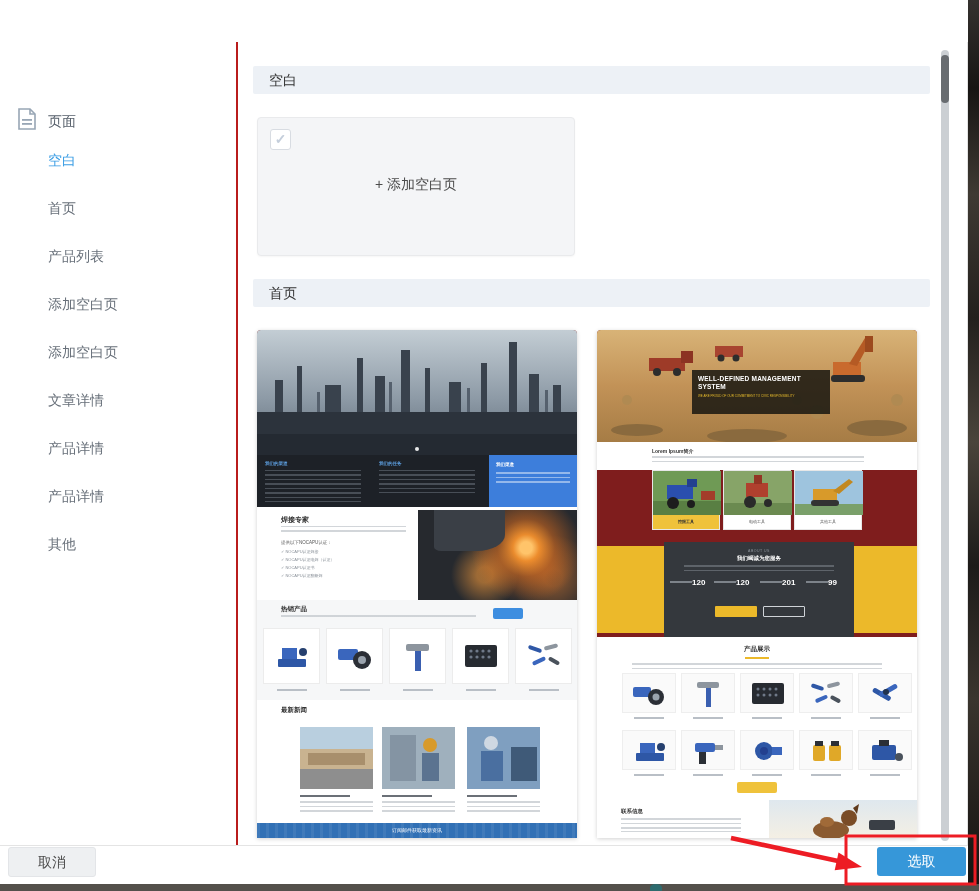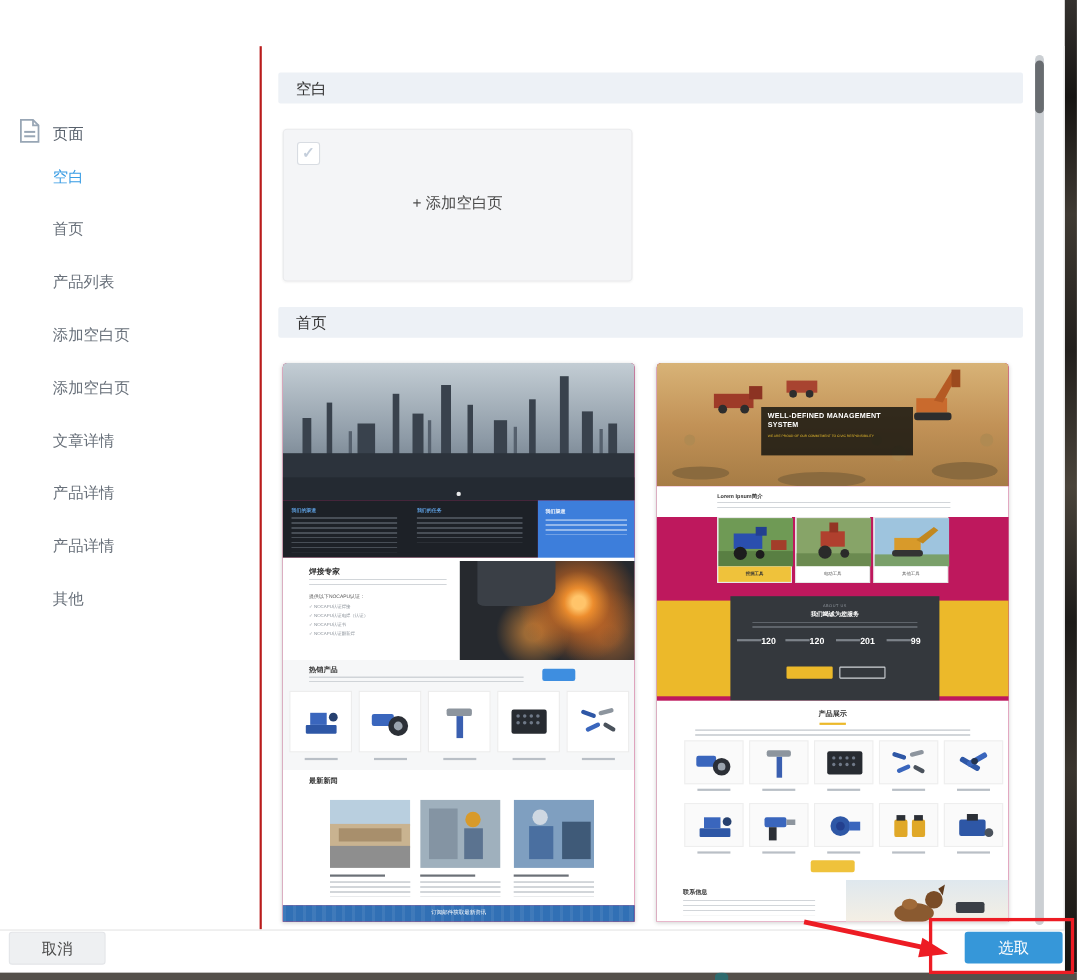--- a/index.html
+++ b/index.html
@@ -27,21 +27,21 @@
   .side-item.active { color:#3a9de4; }
 
   
   .sec-bar { position:absolute; left:253px; width:677px; height:28px; background:#edf1f6; border-radius:2px; }
   .sec-bar span { position:absolute; left:16px; top:6px; font-size:14px; color:#333; }
   .blank-card { left:257px; top:117px; width:318px; height:139px; background:#f4f5f7; border:1px solid #e9eaec; border-radius:4px; box-shadow:0 1px 2px rgba(0,0,0,.04); cursor:pointer; }
   .blank-check { position:absolute; left:12px; top:11px; width:21px; height:21px; background:#fff; border:1px solid #d8dce2; border-radius:3px; color:#c4cedb; font-size:14px; font-weight:bold; line-height:19px; text-align:center; }
   .blank-label { position:absolute; left:0; top:58px; width:100%; text-align:center; font-size:14px; color:#4b4b4b; }
 
   
-  .thumb { position:absolute; top:330px; width:320px; height:508px; background:#be185d; border-radius:4px 4px 0 0; overflow:hidden; box-shadow:0 1px 4px rgba(0,0,0,.18); cursor:pointer; }
+  .thumb { position:absolute; top:330px; width:320px; height:508px; background:#7f1d1d; border-radius:4px 4px 0 0; overflow:hidden; box-shadow:0 1px 4px rgba(0,0,0,.18); cursor:pointer; }
   .t1 { left:257px; } .t2 { left:597px; }
   .thumb * { position:absolute; }
 
   
   .para { background-image:repeating-linear-gradient(180deg, currentColor 0 1.5px, transparent 1.5px 4.5px); opacity:.75; }
   .cap { height:2px; background:#b9bfc6; }
 
   
   .t1-dark { left:0; top:125px; width:232px; height:52px; background:#1d2127; }
   .t1-feat-title { font-size:4.5px; font-weight:bold; color:#5d9fe0; }

